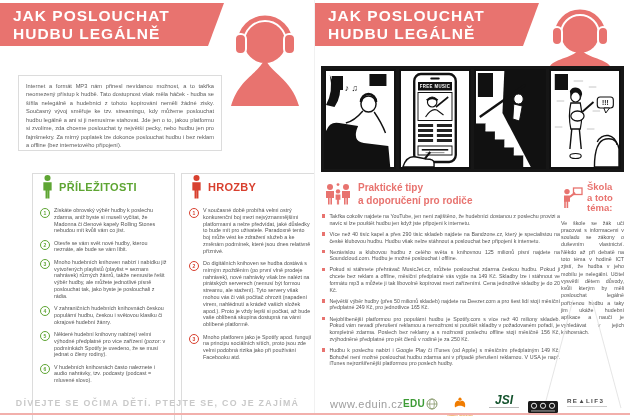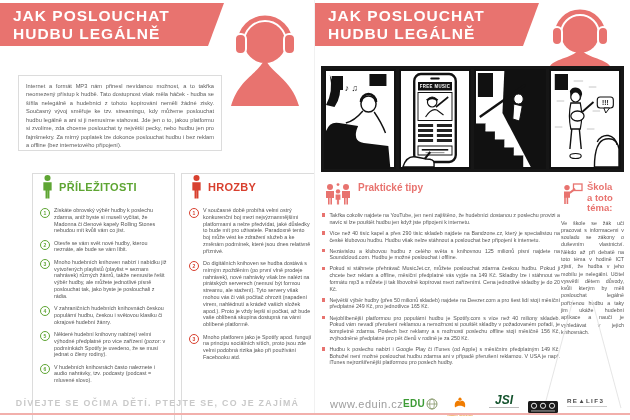--- a/index.html
+++ b/index.html
@@ -42,21 +42,21 @@
          display:flex;gap:3px;padding:3px;box-sizing:border-box;}
   .panel{flex:1;background:#fff;border:2px solid #111;position:relative;overflow:hidden;}
   .panel svg{display:block;width:100%;height:100%;}
   .tips{position:absolute;left:7px;top:182px;width:238px;}
   .tipshead{display:flex;gap:7px;align-items:flex-start;margin:0 0 6px 3px;}
   .tipstitle{color:#e8736f;font-weight:bold;font-size:10px;line-height:12.5px;}
   .tip{display:flex;gap:4px;margin-top:4.4px;}
   .sq{flex:0 0 auto;width:3.4px;height:3.4px;background:#e8736f;margin-top:1.4px;}
   .ttxt{font-size:5.3px;line-height:1.27;color:#555;text-align:justify;}
   .school{position:absolute;left:246px;top:182px;width:63px;}
-  .schoolhead{display:flex;gap:4px;}
+  .schoolhead{display:flex;gap:4px;align-items:center;}
   .schooltitle{color:#e8736f;font-weight:bold;font-size:9.5px;line-height:10.5px;}
   .schooltext{margin-top:6px;font-size:5.3px;line-height:1.38;color:#555;text-align:justify;}
   .diag{position:absolute;width:1px;background:#e6e6e6;}
   .diag.a{left:243px;top:298px;height:112px;transform:rotate(15deg);}
   .diag.b{left:291px;top:298px;height:112px;transform:rotate(-15deg);}
 
   
   .rfooter{position:absolute;left:0;top:395px;width:315px;height:19px;}
   .web{position:absolute;left:15px;top:3px;font-size:11px;color:#9d9d9d;letter-spacing:.5px;}
   .logo-edu{position:absolute;left:88px;top:3px;display:flex;align-items:flex-start;gap:1px;}
@@ -258,20 +258,21 @@
             <circle cx="5" cy="4" r="3"></circle>
             <path d="M1 8 h8 v7 h-2 v6.5 H5.4 v-6.5 h-0.8 v6.5 H3 v-6.5 H1 z"></path>
             <circle cx="21" cy="4" r="3"></circle>
             <path d="M17 8 h8 v7 h-2 v6.5 h-1.6 v-6.5 h-0.8 v6.5 H19 v-6.5 h-2 z"></path>
             <circle cx="13" cy="8.4" r="2.2"></circle>
             <path d="M10.6 11.4 h4.8 v5.4 h-1.3 v4.7 h-1 v-4.7 h-0.2 v4.7 h-1 v-4.7 h-1.3 z"></path>
           </g>
         </svg>
         <div>
           <div class="tipstitle">Praktické tipy</div>
+          <div class="tipstitle">a doporučení pro rodiče</div>
         </div>
       </div>
       <div class="tip">
         <span class="sq"></span>
         <span class="ttxt">Takřka cokoliv najdete na YouTube, jen není zajištěno, že hudebníci dostanou z poslechu provizi a navíc si lze pouštět hudbu jen když jste připojeni k internetu.</span>
       </div>
       <div class="tip">
         <span class="sq"></span>
         <span class="ttxt">Více než 40 tisíc kapel a přes 290 tisíc skladeb najdete na Bandzone.cz, který je specialistou na české klubovou hudbu. Hudbu však nelze stáhnout a poslouchat bez připojení k internetu.</span>
       </div>

